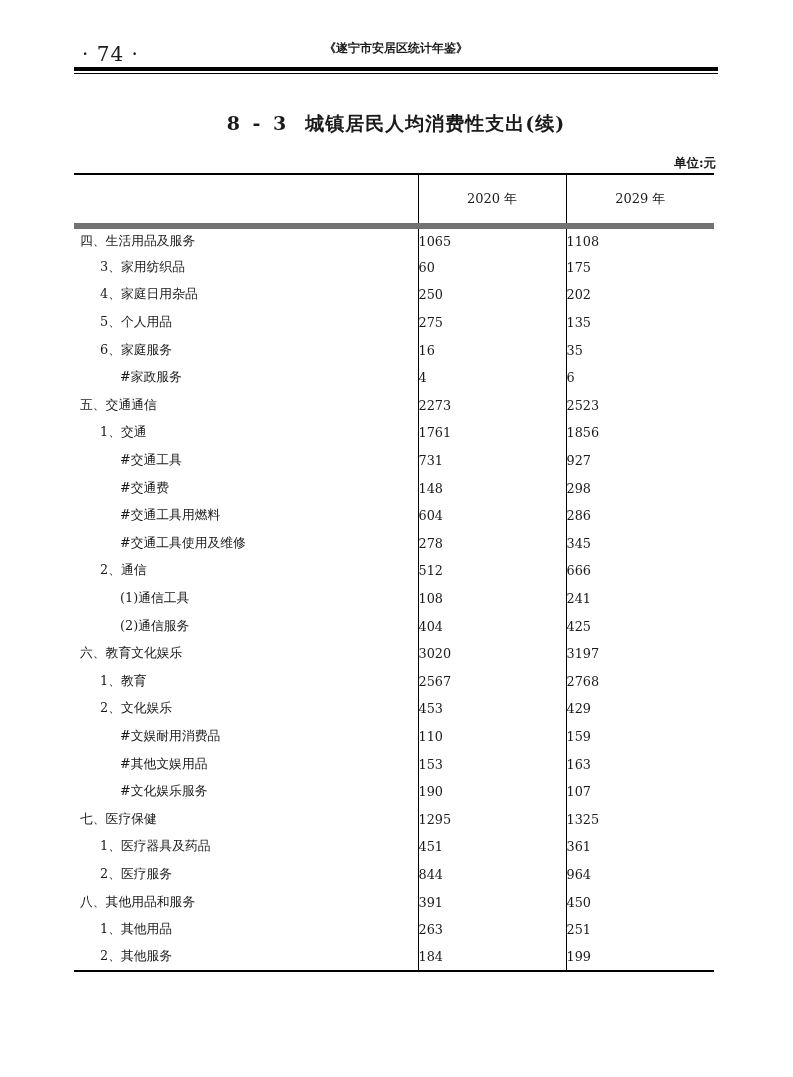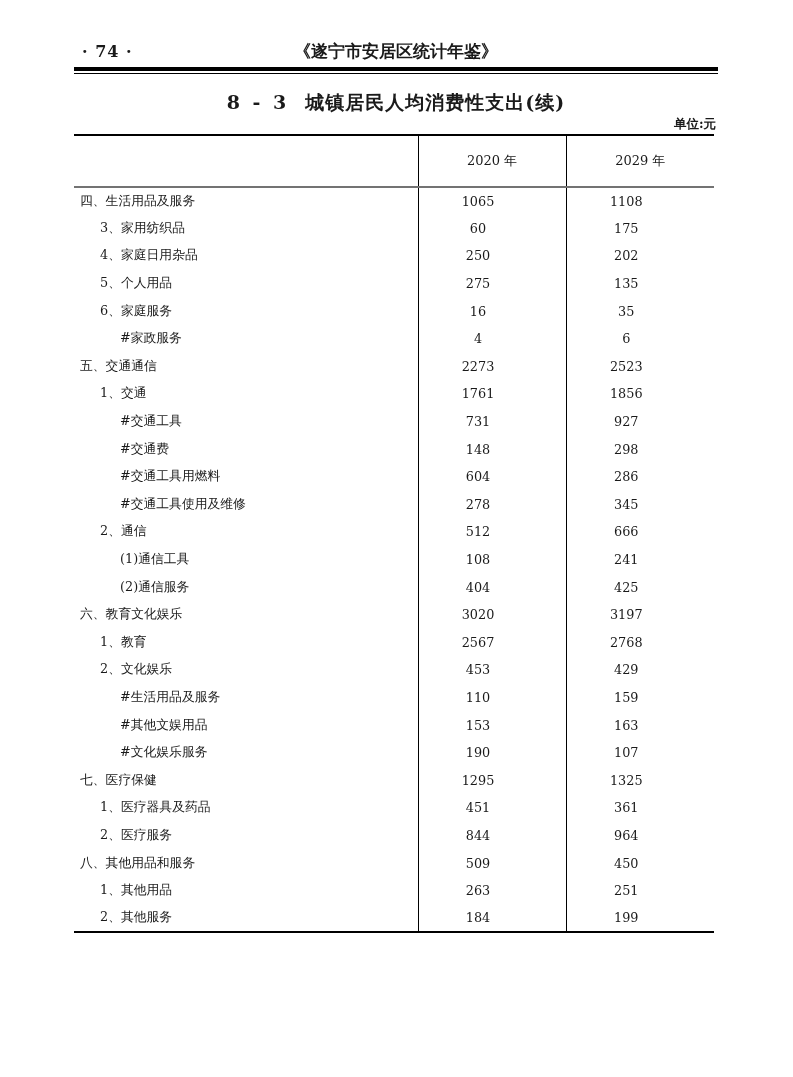--- a/index.html
+++ b/index.html
@@ -23,44 +23,44 @@
   }
   
   .running-head {
     position: relative;
     height: 24px;
   }
   .page-num {
     position: absolute;
     left: 8px;
     top: 2px;
-    font-size: 16px;
-    font-weight: bold;
+    font-size: 20px;
+    font-weight: normal;
     letter-spacing: 1px;
   }
   .book-title {
     text-align: center;
-    font-size: 17px;
+    font-size: 12px;
     font-weight: bold;
   }
   .double-rule { margin-top: 3px; }
   .double-rule .thick { height: 4px; background: #000; }
   .double-rule .thin  { height: 1px; background: #000; margin-top: 2px; }
   
   .table-title {
-    margin-top: 16px;
+    margin-top: 37px;
     text-align: center;
     font-size: 19px;
     font-weight: bold;
     letter-spacing: 1px;
   }
   .table-title .num { letter-spacing: 3px; margin-right: 16px; }
   
   .unit-line {
-    margin-top: 0;
+    margin-top: 18px;
     text-align: right;
     font-size: 12.5px;
     font-weight: bold;
     padding-right: 2px;
     height: 18px;
   }
   
   table.stat-table {
     width: 640px;
     border-collapse: collapse;
@@ -70,32 +70,32 @@
   }
   .stat-table col.c0 { width: 344px; }
   .stat-table col.c1 { width: 148px; }
   .stat-table col.c2 { width: 148px; }
   .stat-table th {
     height: 52px;
     font-size: 13px;
     font-weight: normal;
     text-align: center;
     vertical-align: middle;
-    border-bottom: 2px solid #737373;
+    border-bottom: 6px solid #737373;
   }
   .stat-table th.sep, .stat-table td.sep { border-left: 1px solid #000; }
   .stat-table td {
     height: 27.6px;
     font-size: 12.8px;
     vertical-align: middle;
     white-space: nowrap;
     overflow: hidden;
   }
   .stat-table td.label { text-align: left; padding-left: 6px; }
-  .stat-table td.val   { text-align: center; padding-right: 28px; margin-left: 43px; }
+  .stat-table td.val   { text-align: left; padding-right: 28px; margin-left: 43px; }
   .stat-table tr.ind0 td.label { padding-left: 6px; }
   .stat-table tr.ind1 td.label { padding-left: 26px; }
   .stat-table tr.ind2 td.label { padding-left: 46px; }
 </style>
 </head>
 <body>
 
 <div class="page">
   <div class="content">
 
@@ -233,21 +233,21 @@
     <td class="val sep">2768</td>
   </tr>
 
   <tr class="ind1">
     <td class="label">2、文化娱乐</td>
     <td class="val sep">453</td>
     <td class="val sep">429</td>
   </tr>
 
   <tr class="ind2">
-    <td class="label">#生活用品及服务</td>
+    <td class="label">#文娱耐用消费品</td>
     <td class="val sep">110</td>
     <td class="val sep">159</td>
   </tr>
 
   <tr class="ind2">
     <td class="label">#其他文娱用品</td>
     <td class="val sep">153</td>
     <td class="val sep">163</td>
   </tr>
 
@@ -270,21 +270,21 @@
   </tr>
 
   <tr class="ind1">
     <td class="label">2、医疗服务</td>
     <td class="val sep">844</td>
     <td class="val sep">964</td>
   </tr>
 
   <tr class="ind0">
     <td class="label">八、其他用品和服务</td>
-    <td class="val sep">509</td>
+    <td class="val sep">391</td>
     <td class="val sep">450</td>
   </tr>
 
   <tr class="ind1">
     <td class="label">1、其他用品</td>
     <td class="val sep">263</td>
     <td class="val sep">251</td>
   </tr>
 
   <tr class="ind1">

